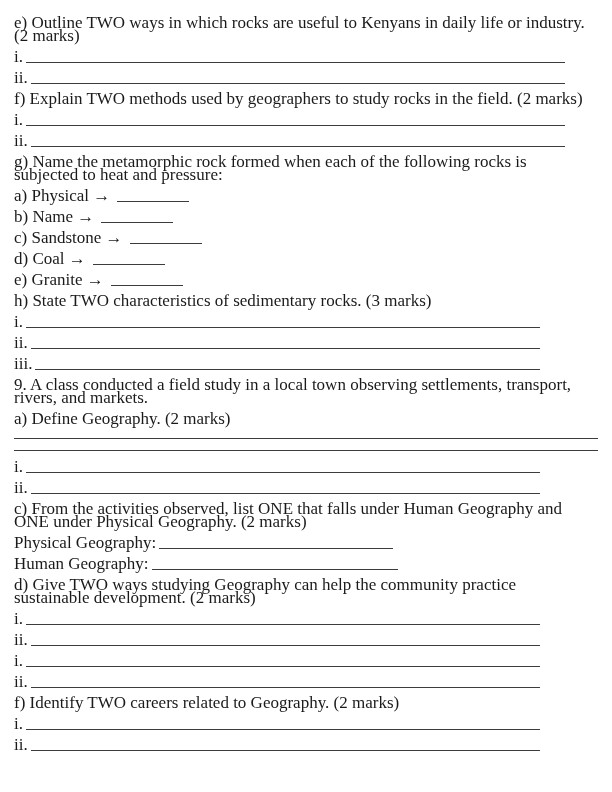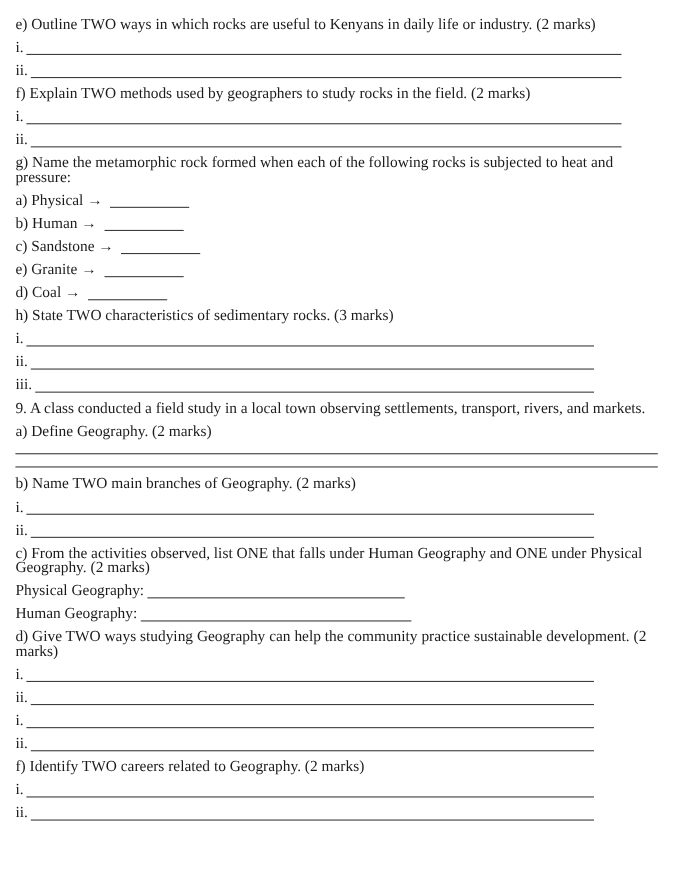--- a/index.html
+++ b/index.html
@@ -8,21 +8,21 @@
     background: #ffffff;
   }
   .page {
     position: relative;
     width: 612px;
     height: 792px;
     box-sizing: border-box;
     padding: 16px 0 0 14px;
     background: #ffffff;
     font-family: "Liberation Serif", serif;
-    font-size: 14px;
+    font-size: 17px;
     color: #1a1a1a;
     overflow: hidden;
   }
   .row {
     display: flex;
     align-items: flex-end;
     line-height: 13px;
     margin-bottom: 8px;
   }
   .text-row {
@@ -74,33 +74,33 @@
     <span class="prefix">ii.</span>
     <span class="rule"></span>
   </div>
 
   <div class="row text-row">g)  Name the metamorphic rock formed when each of the following rocks is subjected to heat and pressure:</div>
   <div class="row">
     <span class="prefix">a) Physical →</span>
     <span class="rule short"></span>
   </div>
   <div class="row">
-    <span class="prefix">b) Human →</span>
+    <span class="prefix">b) Name →</span>
     <span class="rule short"></span>
   </div>
   <div class="row">
     <span class="prefix">c) Sandstone →</span>
     <span class="rule short"></span>
   </div>
   <div class="row">
-    <span class="prefix">e) Granite →</span>
+    <span class="prefix">d) Coal →</span>
     <span class="rule short"></span>
   </div>
   <div class="row">
-    <span class="prefix">d) Coal →</span>
+    <span class="prefix">e) Granite →</span>
     <span class="rule short"></span>
   </div>
 
   <div class="row text-row">h) State TWO characteristics of sedimentary rocks. (3 marks)</div>
   <div class="row w-med">
     <span class="prefix">i.</span>
     <span class="rule"></span>
   </div>
   <div class="row w-med">
     <span class="prefix">ii.</span>
@@ -114,21 +114,20 @@
   <div class="row text-row">9.  A class conducted a field study in a local town observing settlements, transport, rivers, and markets.</div>
   <div class="row text-row">a) Define Geography. (2 marks)</div>
 
   <div class="row w-full mt-lg mb-sm">
     <span class="rule"></span>
   </div>
   <div class="row w-full mb-sm">
     <span class="rule"></span>
   </div>
 
-  <div class="row text-row">b) Name TWO main branches of Geography. (2 marks)</div>
   <div class="row w-med">
     <span class="prefix">i.</span>
     <span class="rule"></span>
   </div>
   <div class="row w-med">
     <span class="prefix">ii.</span>
     <span class="rule"></span>
   </div>
 
   <div class="row text-row">c) From the activities observed, list ONE that falls under Human Geography and ONE under Physical Geography. (2 marks)</div>

